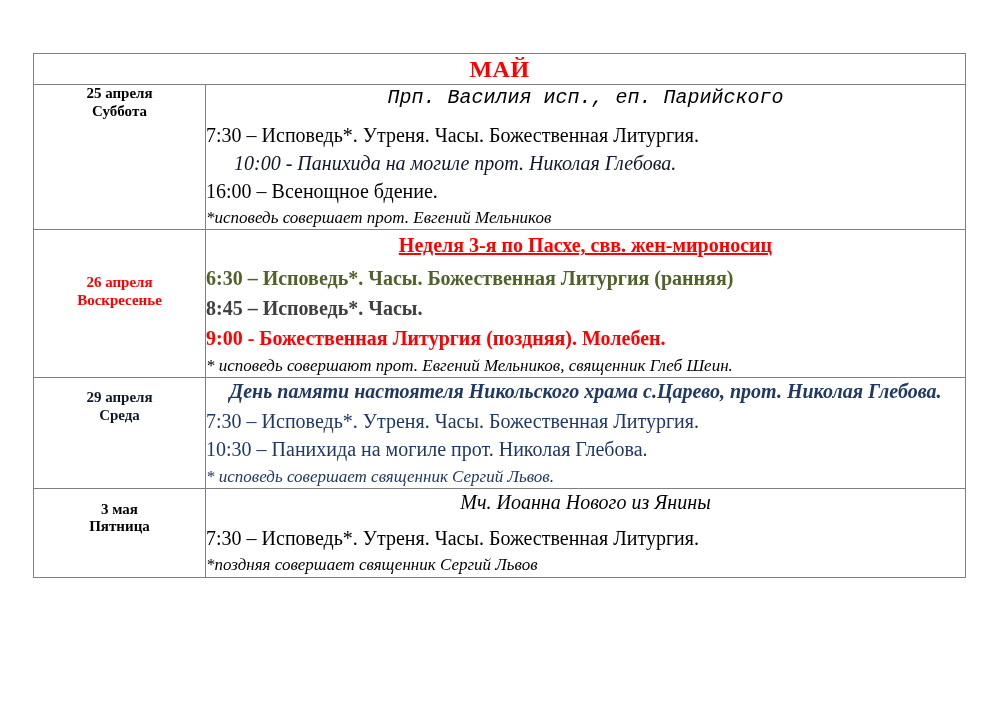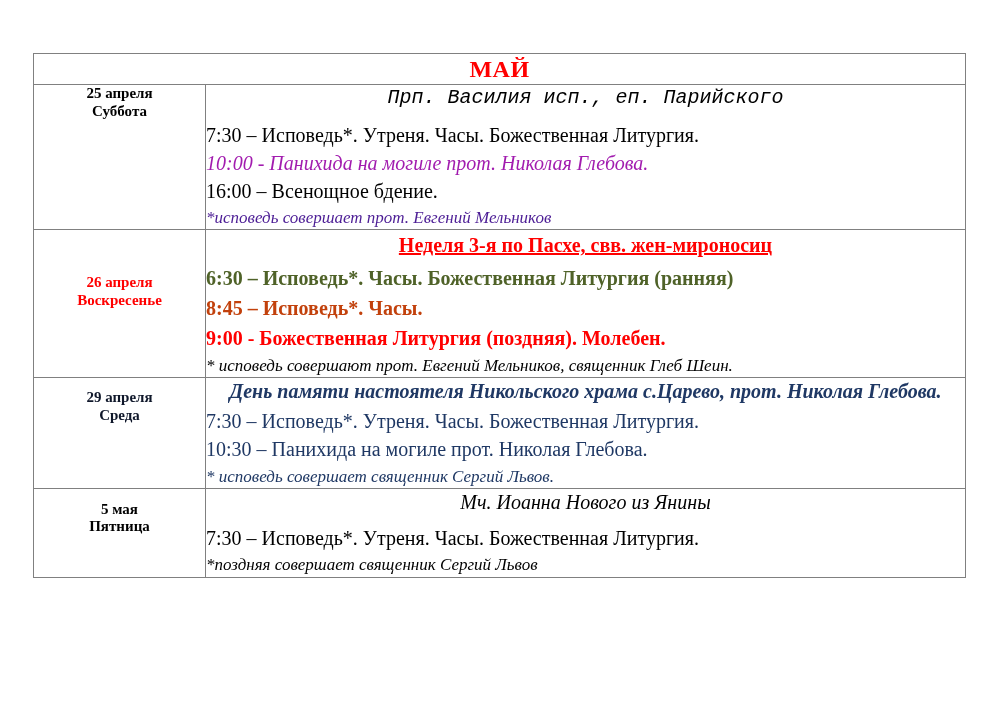--- a/index.html
+++ b/index.html
@@ -78,37 +78,37 @@
       <tr class="r1">
         <td class="date-cell">
           <div class="date-block" style="color: rgb(0, 0, 0);">
             <span class="d-day">25 апреля</span>
             <span class="d-name">Суббота</span>
           </div>
         </td>
         <td class="body-cell">
           <div class="saint" style="color: rgb(0, 0, 0); font-family: Liberation Mono, monospace;">Прп. Василия исп., еп. Парийского</div>
           <div class="svc" style="color: rgb(0, 0, 0);">7:30 –   Исповедь*. Утреня. Часы. Божественная Литургия.</div>
-          <div class="svc italic" style="color: #a21caf; font-style: italic;">10:00 - Панихида на могиле прот. Николая Глебова.</div>
+          <div class="svc italic" style="color: #0f172a; font-style: italic; margin-left: 28px;">10:00 - Панихида на могиле прот. Николая Глебова.</div>
           <div class="svc" style="color: rgb(0, 0, 0);">16:00 – Всенощное бдение.</div>
-          <div class="note" style="color: #4c1d95;">*исповедь совершает прот. Евгений Мельников</div>
+          <div class="note" style="color: #000000;">*исповедь совершает прот. Евгений Мельников</div>
         </td>
       </tr>
 
       <tr class="r2">
         <td class="date-cell">
           <div class="date-block" style="color: rgb(255, 0, 0);">
             <span class="d-day">26 апреля</span>
             <span class="d-name">Воскресенье</span>
           </div>
         </td>
         <td class="body-cell">
           <div class="saint bold underline" style="color: rgb(255, 0, 0);">Неделя 3-я по Пасхе, свв. жен-мироносиц</div>
           <div class="svc bold" style="color: rgb(79, 98, 40); font-weight: bold;">6:30 – Исповедь*. Часы. Божественная Литургия (ранняя)</div>
-          <div class="svc bold" style="color: #c2410c; font-weight: bold;">8:45 – Исповедь*. Часы.</div>
+          <div class="svc bold" style="color: #404040; font-weight: bold;">8:45 – Исповедь*. Часы.</div>
           <div class="svc bold" style="color: rgb(255, 0, 0); font-weight: bold;">9:00 - Божественная Литургия (поздняя). Молебен.</div>
           <div class="note" style="color: rgb(0, 0, 0);">* исповедь совершают прот. Евгений Мельников, священник Глеб Шеин.</div>
         </td>
       </tr>
 
       <tr class="r3">
         <td class="date-cell">
           <div class="date-block" style="color: #0f172a;">
             <span class="d-day">29 апреля</span>
             <span class="d-name">Среда</span>
@@ -118,21 +118,21 @@
           <div class="saint bold" style="color: rgb(31, 56, 100);">День памяти настоятеля Никольского храма с.Царево, прот. Николая Глебова.</div>
           <div class="svc" style="color: rgb(31, 56, 100);">7:30 – Исповедь*. Утреня. Часы. Божественная Литургия.</div>
           <div class="svc" style="color: rgb(31, 56, 100);">10:30 – Панихида на могиле прот. Николая Глебова.</div>
           <div class="note" style="color: rgb(31, 56, 100);">* исповедь совершает священник Сергий Львов.</div>
         </td>
       </tr>
 
       <tr class="r4">
         <td class="date-cell">
           <div class="date-block" style="color: rgb(0, 0, 0);">
-            <span class="d-day">5 мая</span>
+            <span class="d-day">3 мая</span>
             <span class="d-name">Пятница</span>
           </div>
         </td>
         <td class="body-cell">
           <div class="saint" style="color: rgb(0, 0, 0);">Мч. Иоанна Нового из Янины</div>
           <div class="svc" style="color: rgb(0, 0, 0);">7:30 – Исповедь*. Утреня. Часы. Божественная Литургия.</div>
           <div class="note" style="color: rgb(0, 0, 0);">*поздняя совершает священник Сергий Львов</div>
         </td>
       </tr>
     </tbody>

